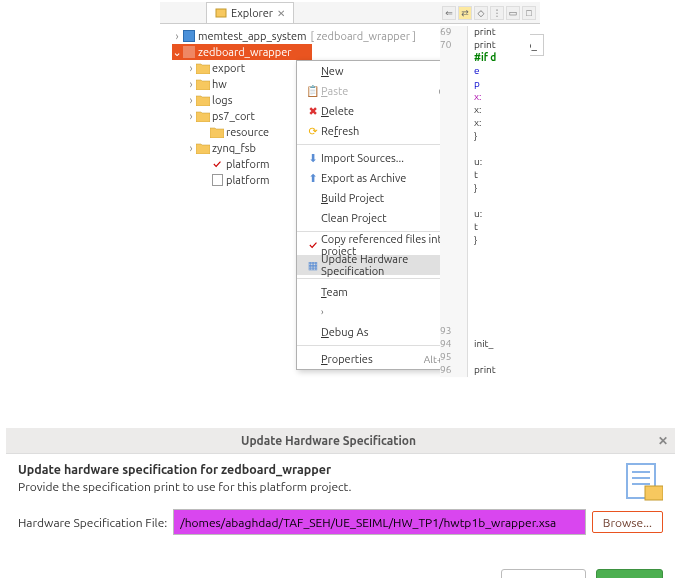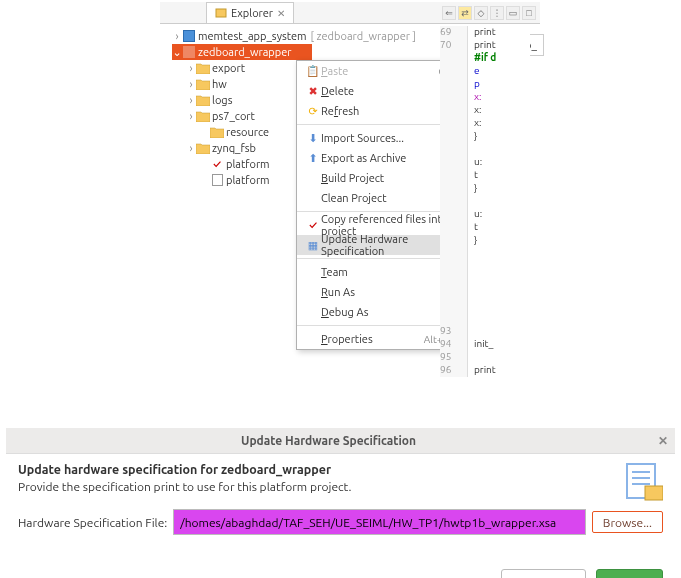--- a/index.html
+++ b/index.html
@@ -185,20 +185,25 @@
   <div class="tree-row l2">
     <span class="exp"></span>
     <span class="icon">
         <span class="doc-icon"></span>
       </span>
     <span>platform</span>
   </div>
 </div>
 
 <div class="context-menu">
+  <div class="menu-item">
+    <span class="micon"></span>
+    <span class="label"><span class="u">N</span>ew</span>
+    <span class="arrow">›</span>
+  </div>
   <div class="menu-item disabled">
     <span class="micon">📋</span>
     <span class="label"><span class="u">P</span>aste</span>
     <span class="accel">Ctrl+V</span>
   </div>
   <div class="menu-item">
     <span class="micon" style="color:#d33;">✖</span>
     <span class="label"><span class="u">D</span>elete</span>
   </div>
   <div class="menu-item">
@@ -233,21 +238,20 @@
     <span class="label">Update Hardware Specification</span>
   </div>
   <div class="menu-sep"></div>
   <div class="menu-item">
     <span class="micon"></span>
     <span class="label"><span class="u">T</span>eam</span>
     <span class="arrow">›</span>
   </div>
   <div class="menu-item">
     <span class="micon"></span>
-    <span class="label"><span class="u">R</span>un As</span>
     <span class="arrow">›</span>
   </div>
   <div class="menu-item">
     <span class="micon"></span>
     <span class="label"><span class="u">D</span>ebug As</span>
     <span class="arrow">›</span>
   </div>
   <div class="menu-sep"></div>
   <div class="menu-item">
     <span class="micon"></span>

